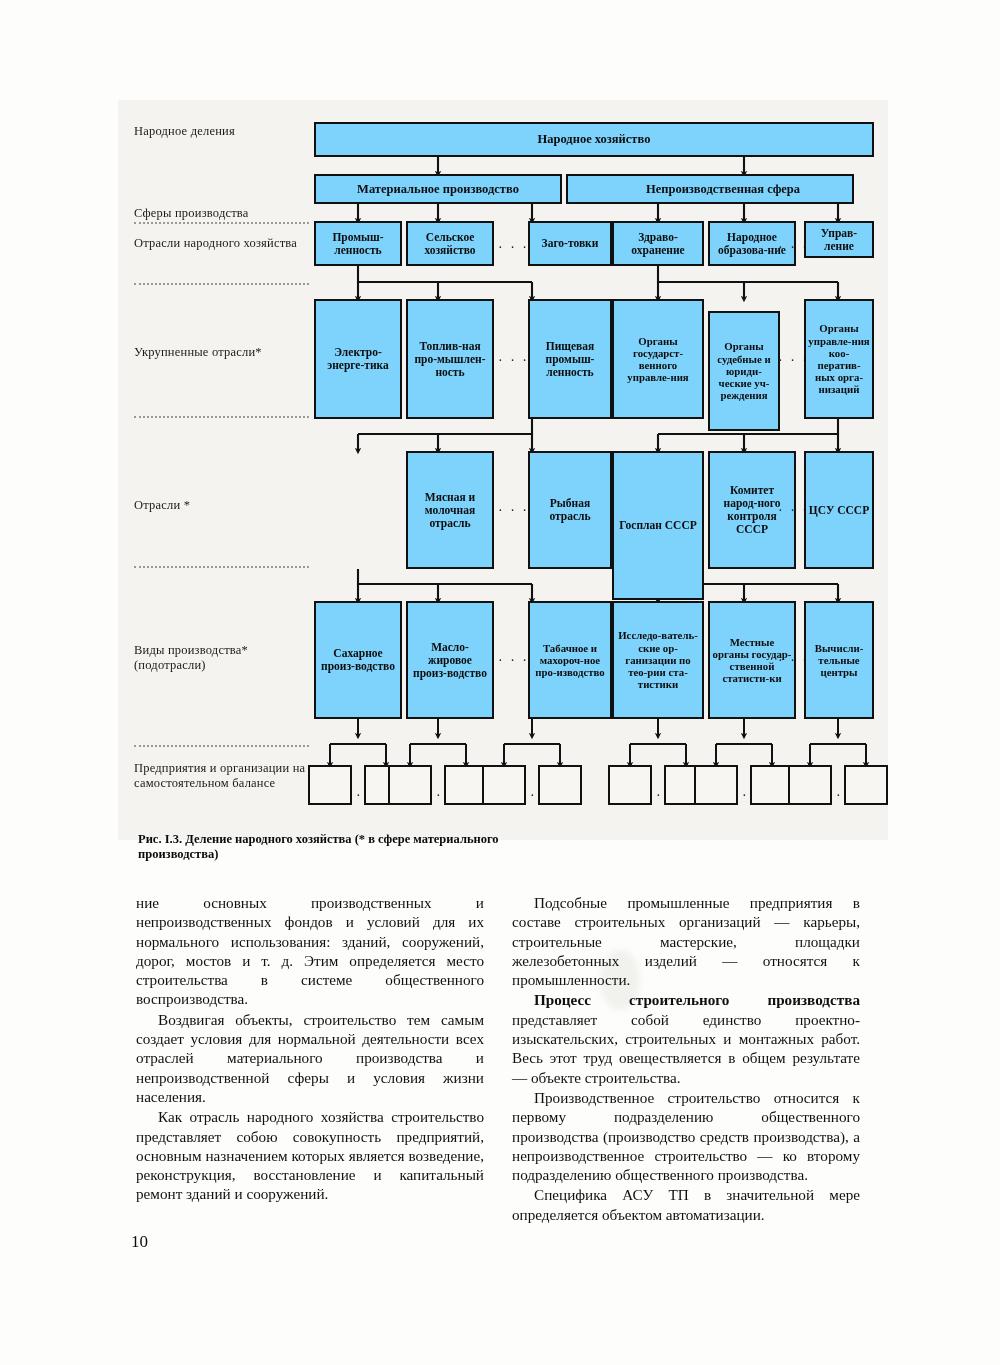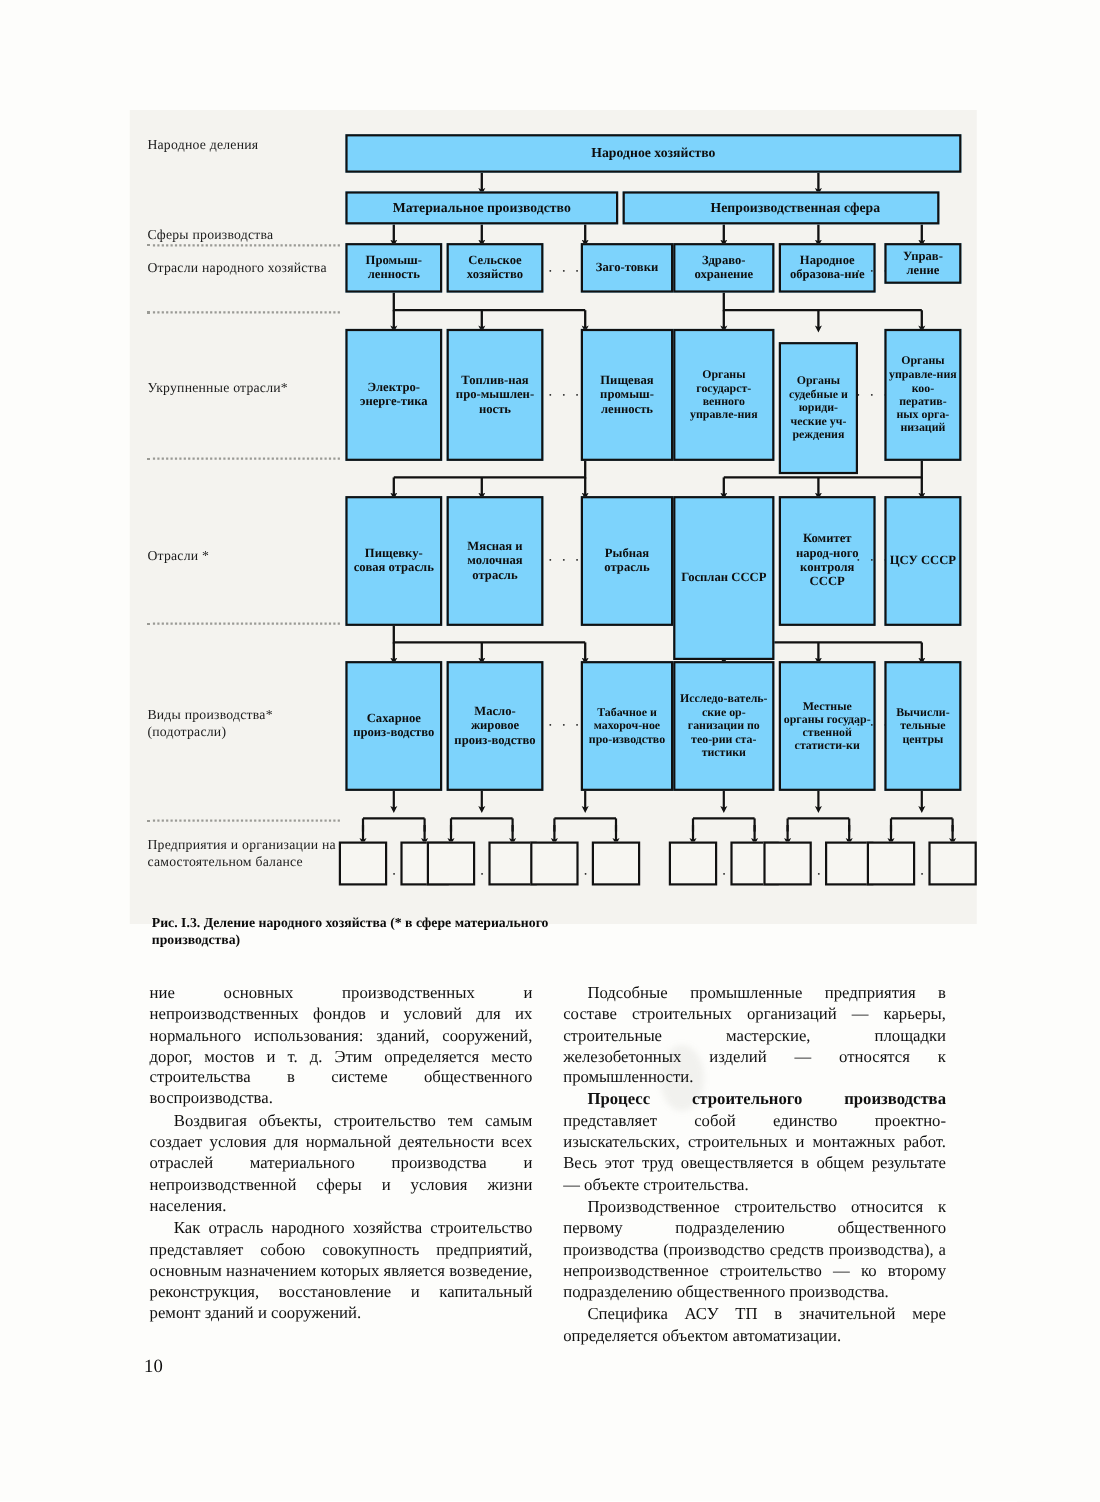--- a/index.html
+++ b/index.html
@@ -304,21 +304,20 @@
   <div class="box small" style="left:196px; top:199px; width:88px; height:120px;">Электро-энерге-тика</div>
   <div class="box small" style="left:288px; top:199px; width:88px; height:120px;">Топлив-ная про-мышлен-ность</div>
   <div class="hdots" style="left:380px; top:254px;">· · · ·</div>
   <div class="box small" style="left:410px; top:199px; width:84px; height:120px;">Пищевая промыш-ленность</div>
 
   <div class="box tiny" style="left:494px; top:199px; width:92px; height:120px;">Органы государст-венного управле-ния</div>
   <div class="box tiny" style="left:590px; top:199px; width:72px; height:120px;margin-top:12px;">Органы судебные и юриди-ческие уч-реждения</div>
   <div class="hdots" style="left:660px; top:254px;">· · · ·</div>
   <div class="box tiny" style="left:686px; top:199px; width:70px; height:120px;">Органы управле-ния коо-ператив-ных орга-низаций</div>
 
-  <div class="box small" style="left:196px; top:351px; width:88px; height:118px;">Пищевку-совая отрасль</div>
   <div class="box small" style="left:288px; top:351px; width:88px; height:118px;">Мясная и молочная отрасль</div>
   <div class="hdots" style="left:380px; top:404px;">· · · ·</div>
   <div class="box small" style="left:410px; top:351px; width:84px; height:118px;">Рыбная отрасль</div>
 
   <div class="box small" style="left:494px; top:351px; width:92px; height:149px;">Госплан СССР</div>
   <div class="box small" style="left:590px; top:351px; width:88px; height:118px;">Комитет народ-ного контроля СССР</div>
   <div class="hdots" style="left:660px; top:404px;">· · · ·</div>
   <div class="box small" style="left:686px; top:351px; width:70px; height:118px;">ЦСУ СССР</div>
 
   <div class="box small" style="left:196px; top:501px; width:88px; height:118px;">Сахарное произ-водство</div>

